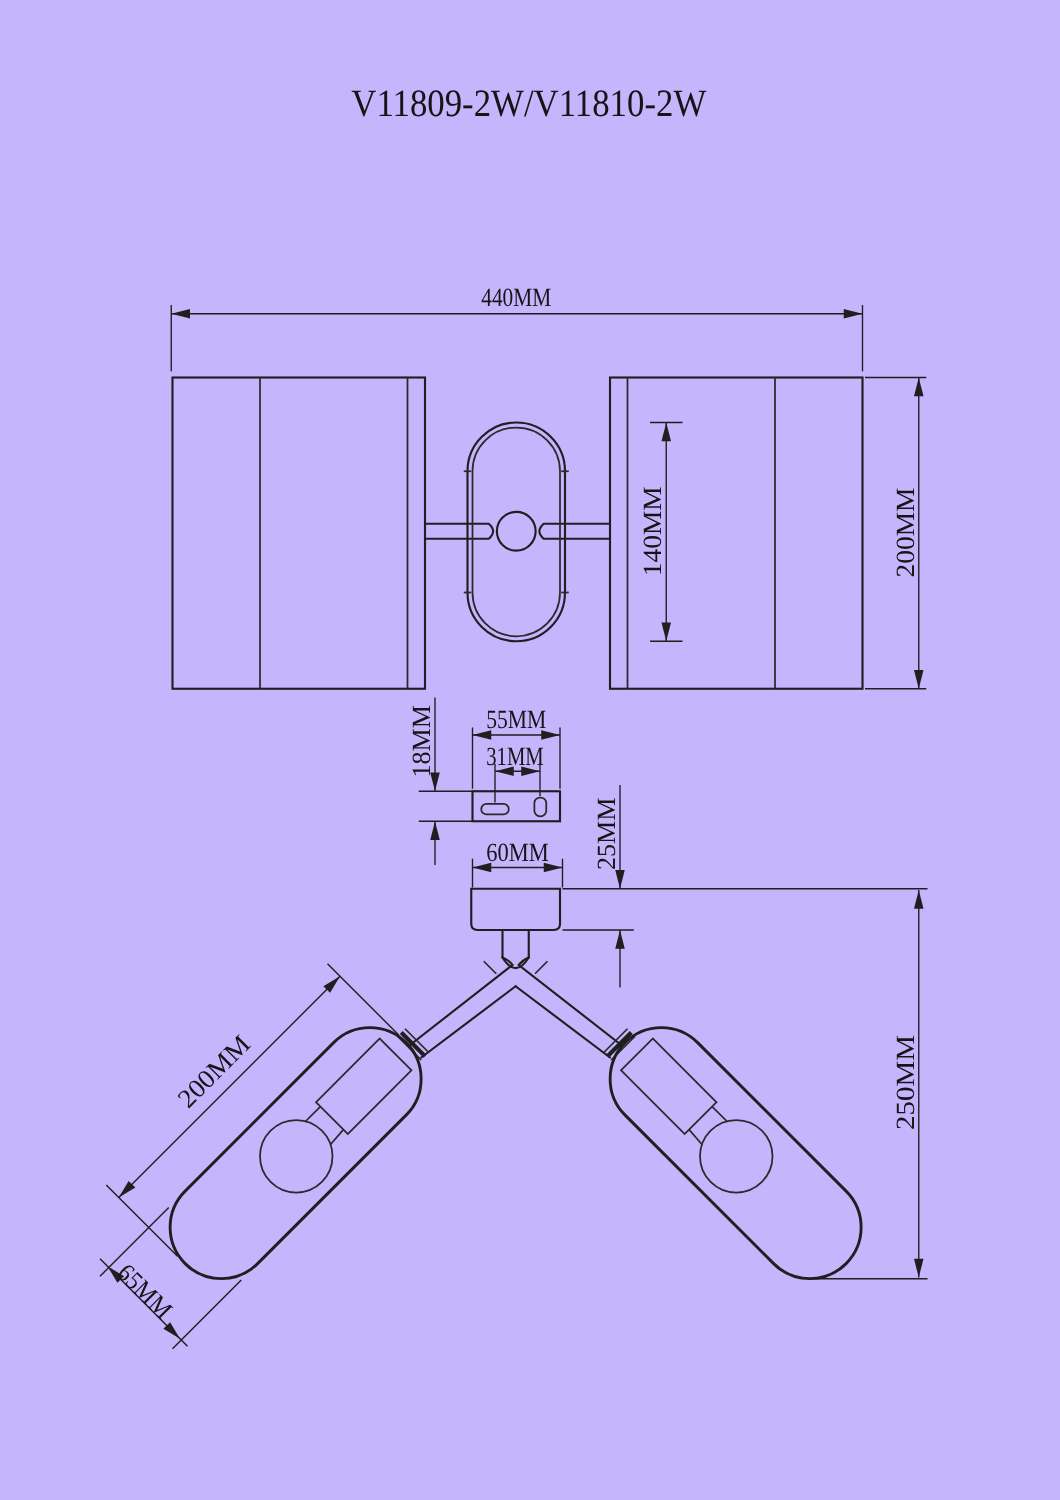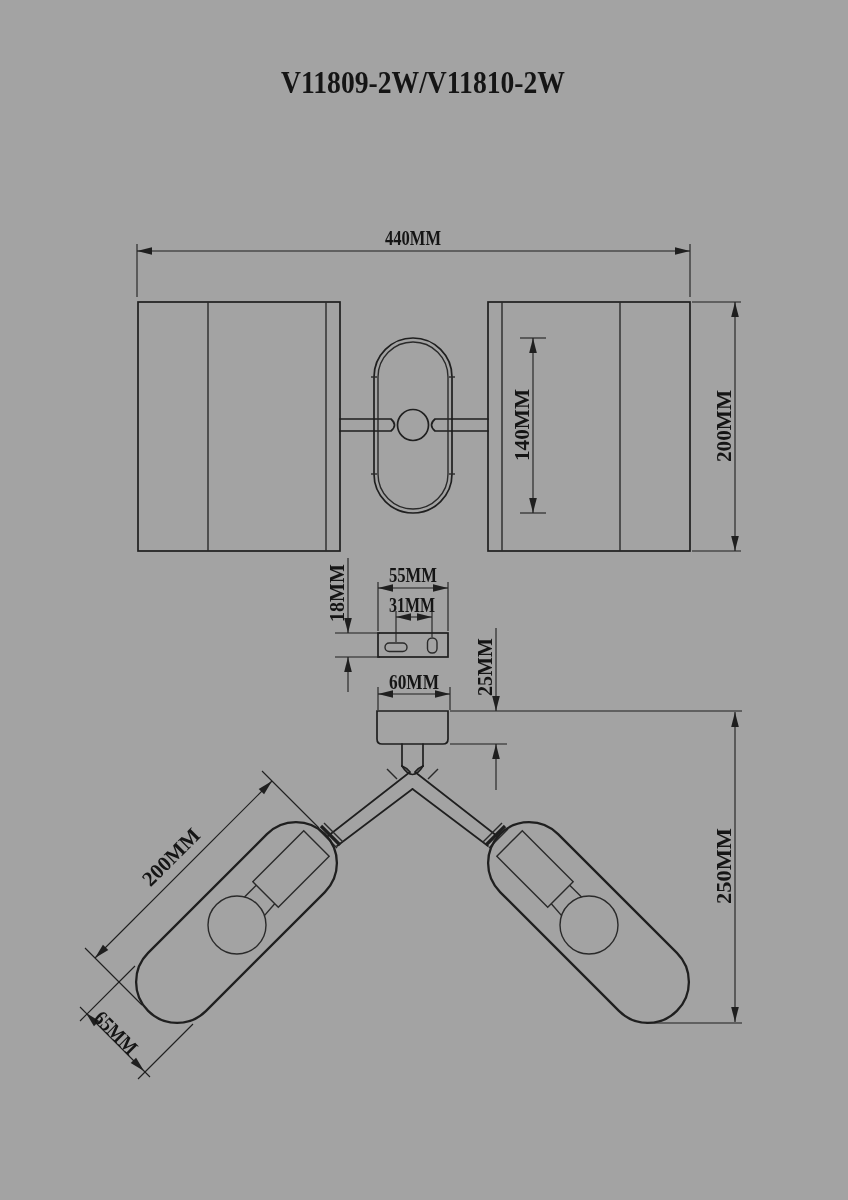--- a/index.html
+++ b/index.html
@@ -1,16 +1,16 @@
 <!DOCTYPE html>
 <html><head>
 <meta charset="utf-8">
 <style>
   html,body{margin:0;padding:0;background:#ffffff;}
-  .page{position:relative;width:848px;height:1200px;background:#a3a3a3;overflow:hidden;font-weight:bold;}
+  .page{position:relative;width:848px;height:1200px;background:#c4b5fd;overflow:hidden;}
   svg{display:block;}
   .ol{fill:none;stroke:#1f1f1f;stroke-width:1.7;stroke-linecap:round;}
   .thin{fill:none;stroke:#2a2a2a;stroke-width:1.4;}
   .ol2{fill:none;stroke:#1f1f1f;stroke-width:2.3;}
   .dim{fill:none;stroke:#1f1f1f;stroke-width:1.1;}
   .arr{fill:#1f1f1f;stroke:none;}
   .heavy{fill:none;stroke:#1f1f1f;stroke-width:3.2;}
   text{fill:#151515;font-family:"Liberation Serif","DejaVu Serif",serif;}
   .dimtext{font-size:21px;letter-spacing:0px;}
   .title{font-size:31px;}

